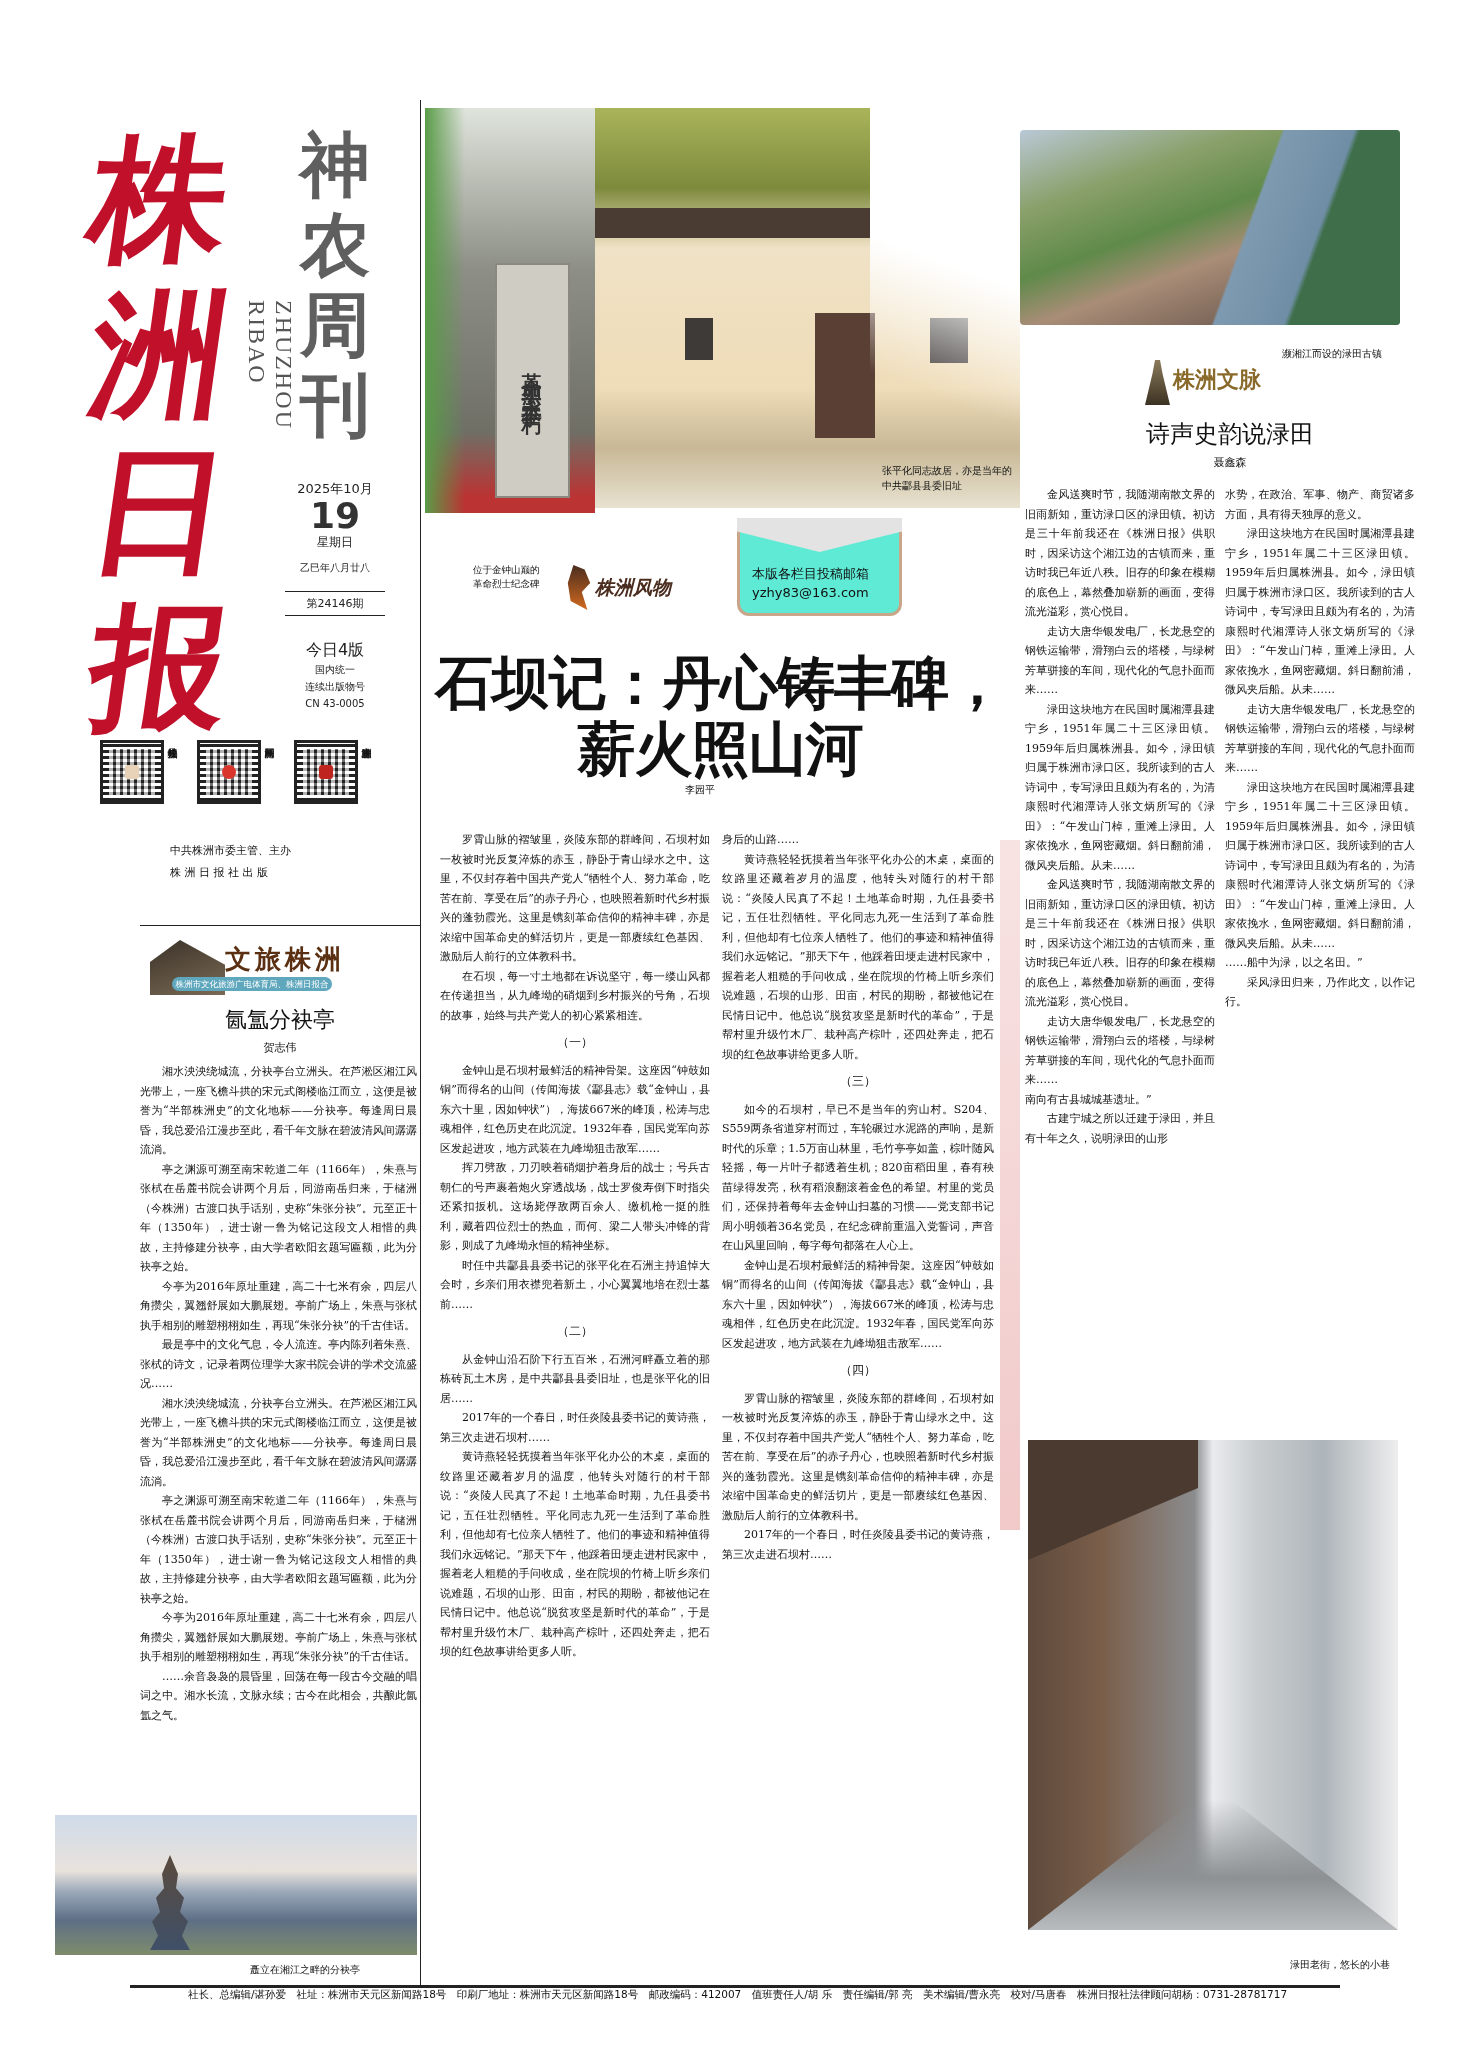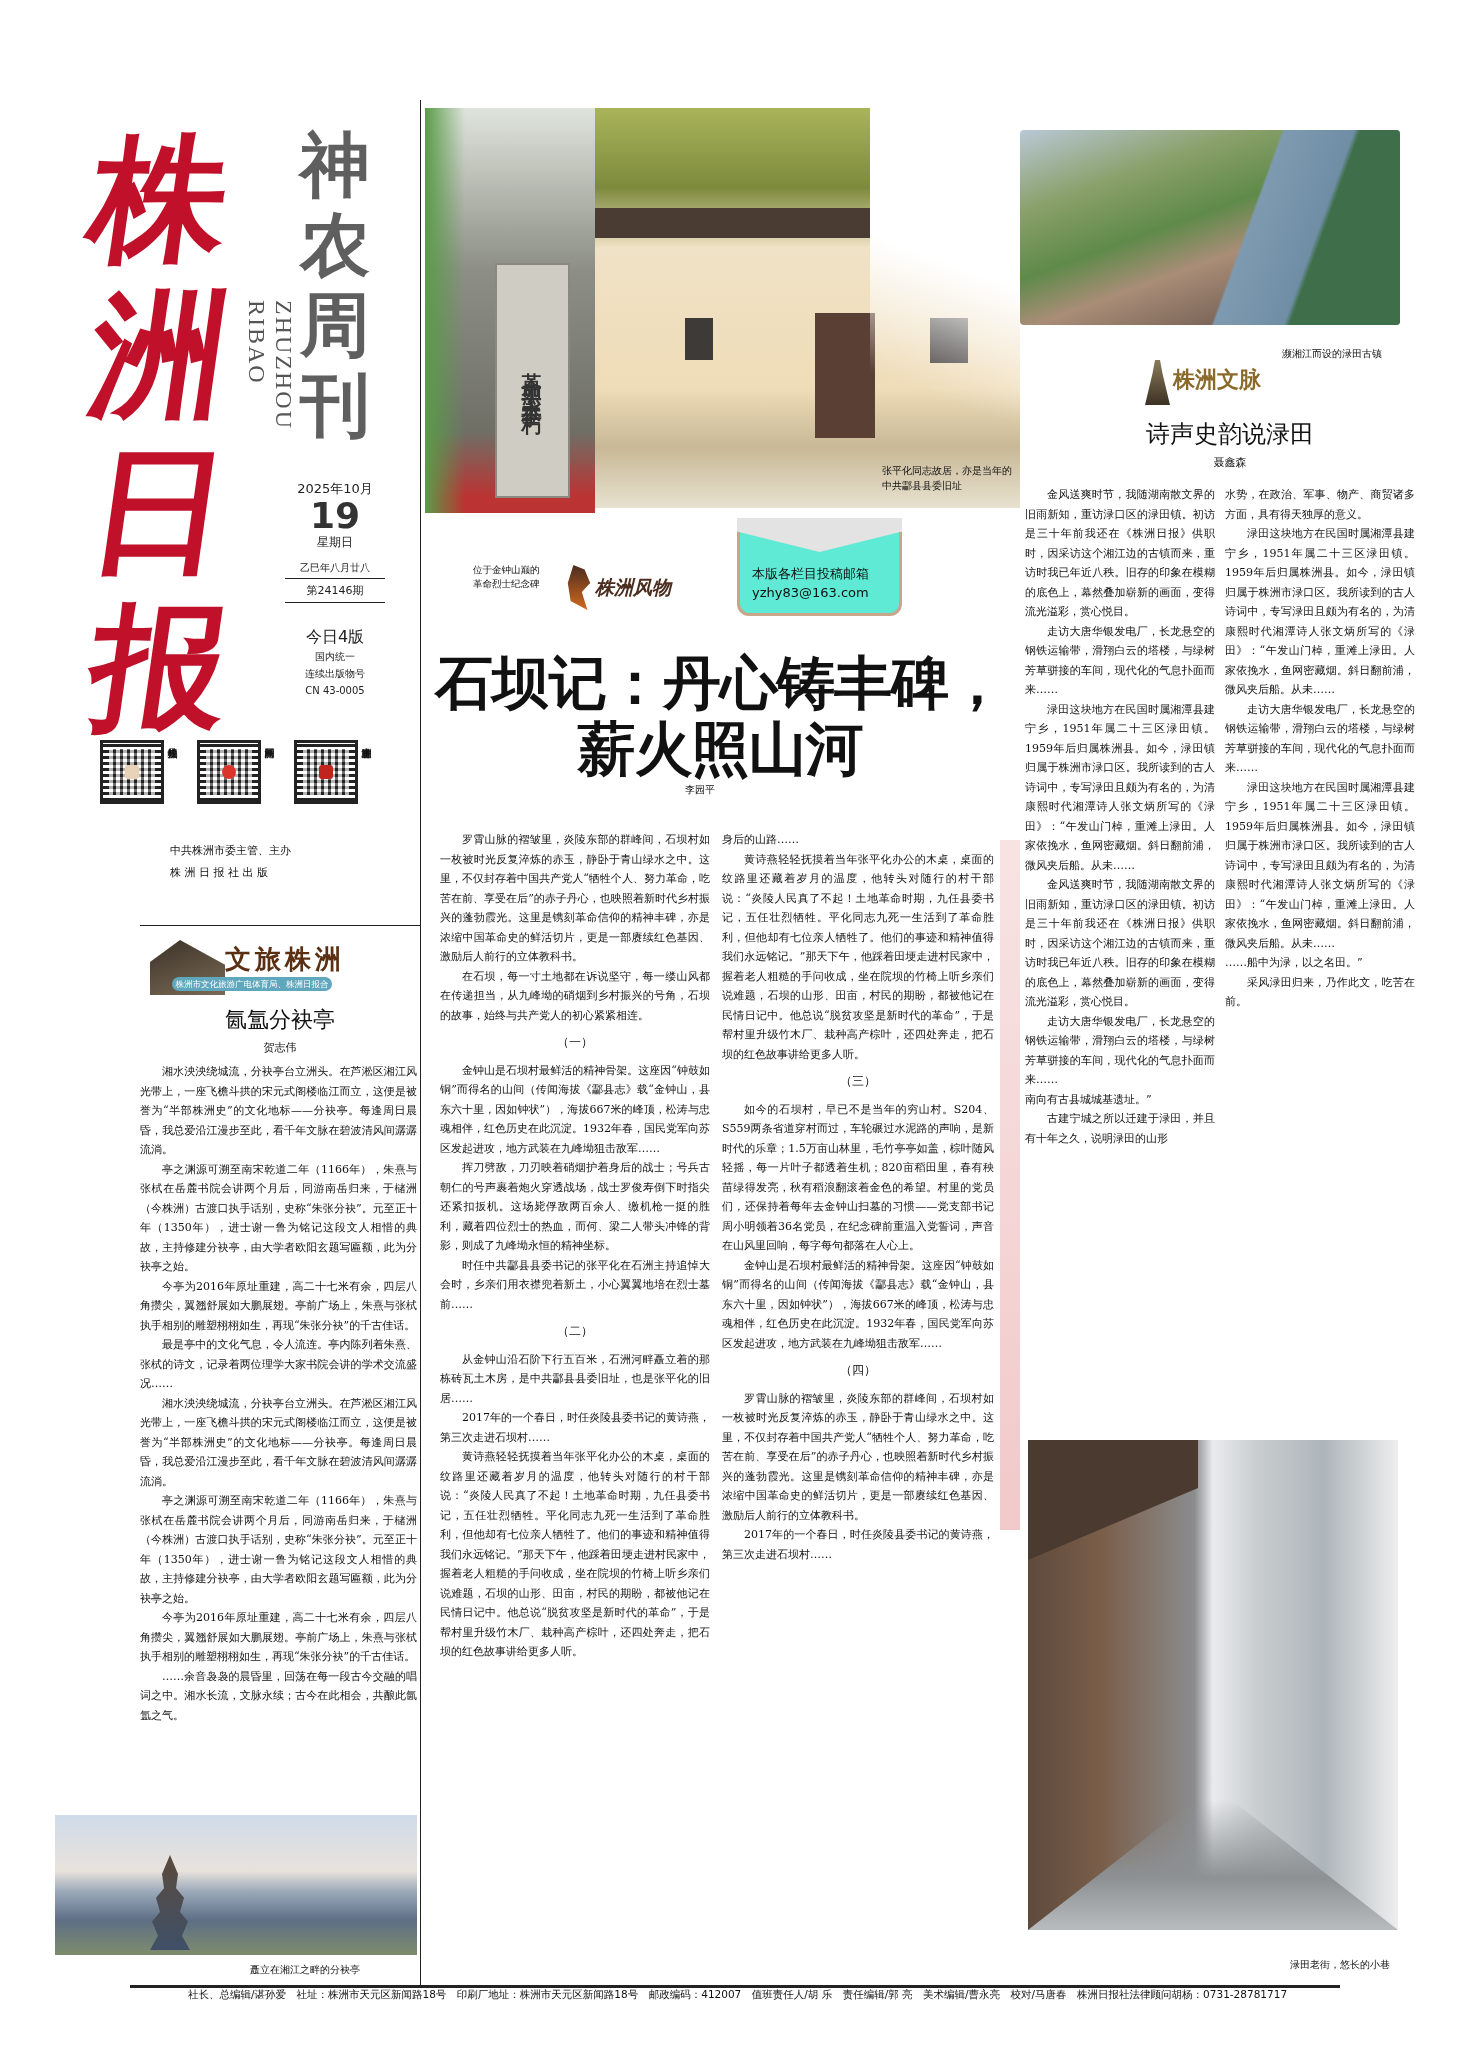--- a/index.html
+++ b/index.html
@@ -9,21 +9,21 @@
   .logo{left:80px;top:120px;width:160px;display:flex;flex-direction:column;align-items:center;}
   .logo span{display:block;font-family:"DejaVu Serif",serif;font-weight:bold;color:#c0102a;font-size:136px;line-height:156px;transform:skewX(-8deg);}
   .pinyin{left:243px;top:300px;writing-mode:vertical-rl;font-family:"Liberation Serif",serif;font-size:24px;letter-spacing:2px;color:#555;}
   .pinyin span{display:block;margin-bottom:28px;}
   .weekly{left:290px;top:125px;width:90px;display:flex;flex-direction:column;align-items:center;}
   .weekly span{font-size:70px;line-height:80px;font-weight:bold;color:#5f5f5f;font-family:"Liberation Sans",sans-serif;}
   .dateblk{left:285px;top:480px;width:100px;text-align:center;color:#222;}
   .dateblk .ym{font-size:13px;}
   .dateblk .day{font-size:36px;font-weight:bold;line-height:36px;color:#333;}
   .dateblk .wk{font-size:12px;}
-  .dateblk .lunar{font-size:10px;margin-top:10px;padding-bottom:3px;border-bottom:1px solid #222;}
+  .dateblk .lunar{font-size:10px;margin-top:10px;padding-bottom:16px;border-bottom:1px solid #222;}
   .dateblk .issue{font-size:11px;padding:4px 0;border-bottom:1px solid #222;}
   .dateblk .today{font-size:16px;margin-top:24px;}
   .dateblk .small{font-size:10px;line-height:17px;}
   .qrrow{left:100px;top:740px;display:flex;gap:20px;}
   .qr{display:flex;align-items:flex-start;gap:3px;}
   .qrbox{width:64px;height:64px;background:
       repeating-linear-gradient(0deg,#222 0 3px,#fff 3px 6px),#fff;position:relative;border:3px solid #222;box-sizing:border-box;}
   .qrbox::before{content:"";position:absolute;inset:6px;background:repeating-linear-gradient(90deg,#fff 0 4px,#222 4px 7px);opacity:.65;}
   .qrbox i{position:absolute;width:14px;height:14px;left:22px;top:22px;border-radius:3px;}
   .qrlabel{writing-mode:vertical-rl;font-size:10px;line-height:10px;}
@@ -210,21 +210,21 @@
   <p>走访大唐华银发电厂，长龙悬空的钢铁运输带，滑翔白云的塔楼，与绿树芳草骈接的车间，现代化的气息扑面而来……</p>
   <p style="text-indent:0">南向有古县城城基遗址。”</p>
   <p>古建宁城之所以迁建于渌田，并且有十年之久，说明渌田的山形</p>
 </div>
 <div class="abs col" style="left:1225px;top:485px;width:190px;height:930px;">
   <p style="text-indent:0">水势，在政治、军事、物产、商贸诸多方面，具有得天独厚的意义。</p>
   <p>渌田这块地方在民国时属湘潭县建宁乡，1951年属二十三区渌田镇。1959年后归属株洲县。如今，渌田镇归属于株洲市渌口区。我所读到的古人诗词中，专写渌田且颇为有名的，为清康熙时代湘潭诗人张文炳所写的《渌田》：“午发山门棹，重滩上渌田。人家依挽水，鱼网密藏烟。斜日翻前浦，微风夹后船。从未……</p>
   <p>走访大唐华银发电厂，长龙悬空的钢铁运输带，滑翔白云的塔楼，与绿树芳草骈接的车间，现代化的气息扑面而来……</p>
   <p>渌田这块地方在民国时属湘潭县建宁乡，1951年属二十三区渌田镇。1959年后归属株洲县。如今，渌田镇归属于株洲市渌口区。我所读到的古人诗词中，专写渌田且颇为有名的，为清康熙时代湘潭诗人张文炳所写的《渌田》：“午发山门棹，重滩上渌田。人家依挽水，鱼网密藏烟。斜日翻前浦，微风夹后船。从未……</p>
   <p style="text-indent:0">……船中为渌，以之名田。”</p>
-  <p>采风渌田归来，乃作此文，吃苦在前。</p>
+  <p>采风渌田归来，乃作此文，以作记行。</p>
 </div>
 
 <div class="abs photo" style="left:1028px;top:1440px;width:370px;height:490px;background:linear-gradient(90deg,#5e4a3c 0%,#7a5e4a 20%,#8b8c8e 45%,#e9ebee 50%,#c9cdd0 62%,#aeb5ba 80%,#eeeeee 100%);">
   <div style="position:absolute;left:0;bottom:0;width:370px;height:130px;background:linear-gradient(180deg,transparent,#8d9194 60%,#b9bcbf);clip-path:polygon(45% 0,55% 0,100% 100%,0 100%);"></div>
   <div style="position:absolute;left:0;top:0;width:170px;height:120px;background:#4b3a30;clip-path:polygon(0 0,100% 0,100% 40%,0 100%);"></div>
 </div>
 <div class="abs caption" style="left:1290px;top:1958px;">渌田老街，悠长的小巷</div>
 
 <div class="abs footer">社长、总编辑/谌孙爱　社址：株洲市天元区新闻路18号　印刷厂地址：株洲市天元区新闻路18号　邮政编码：412007　值班责任人/胡 乐　责任编辑/郭 亮　美术编辑/曹永亮　校对/马唐春　株洲日报社法律顾问胡杨：0731-28781717</div>
 

